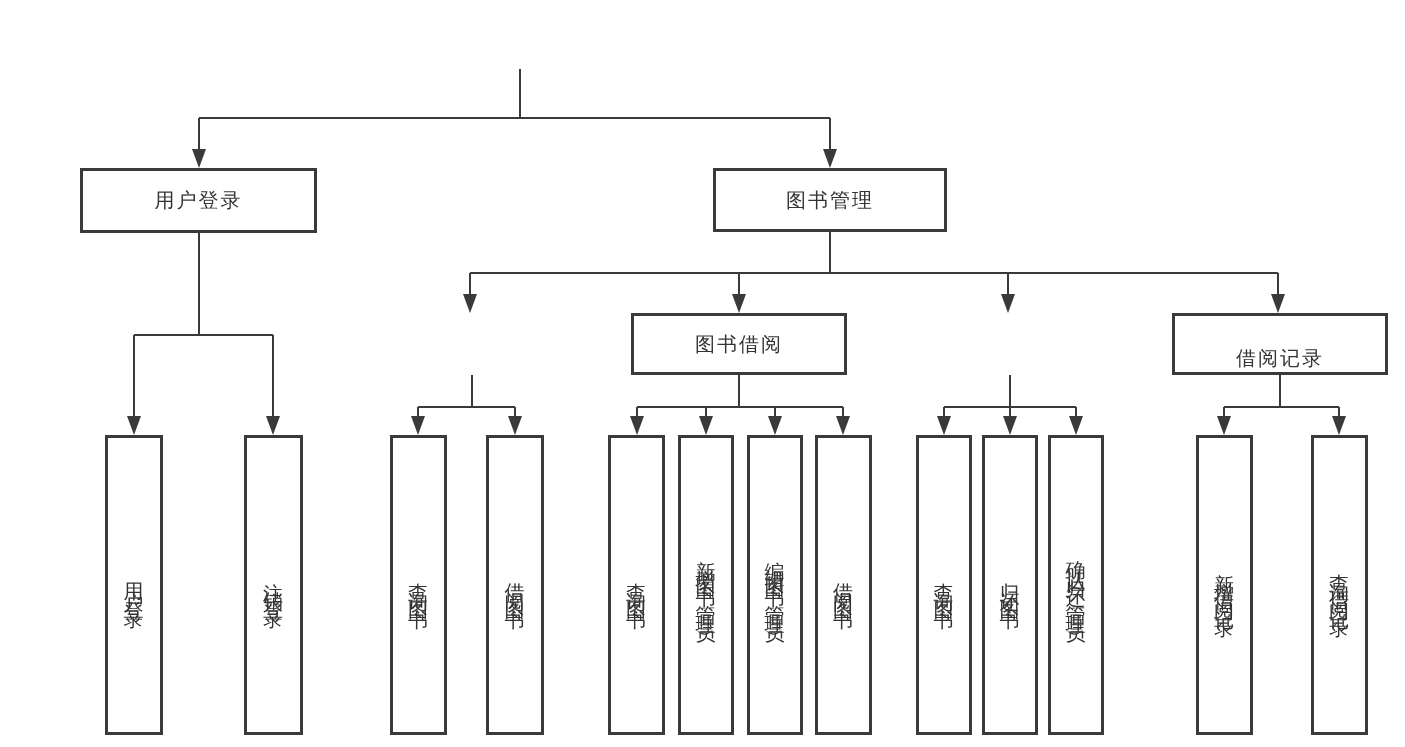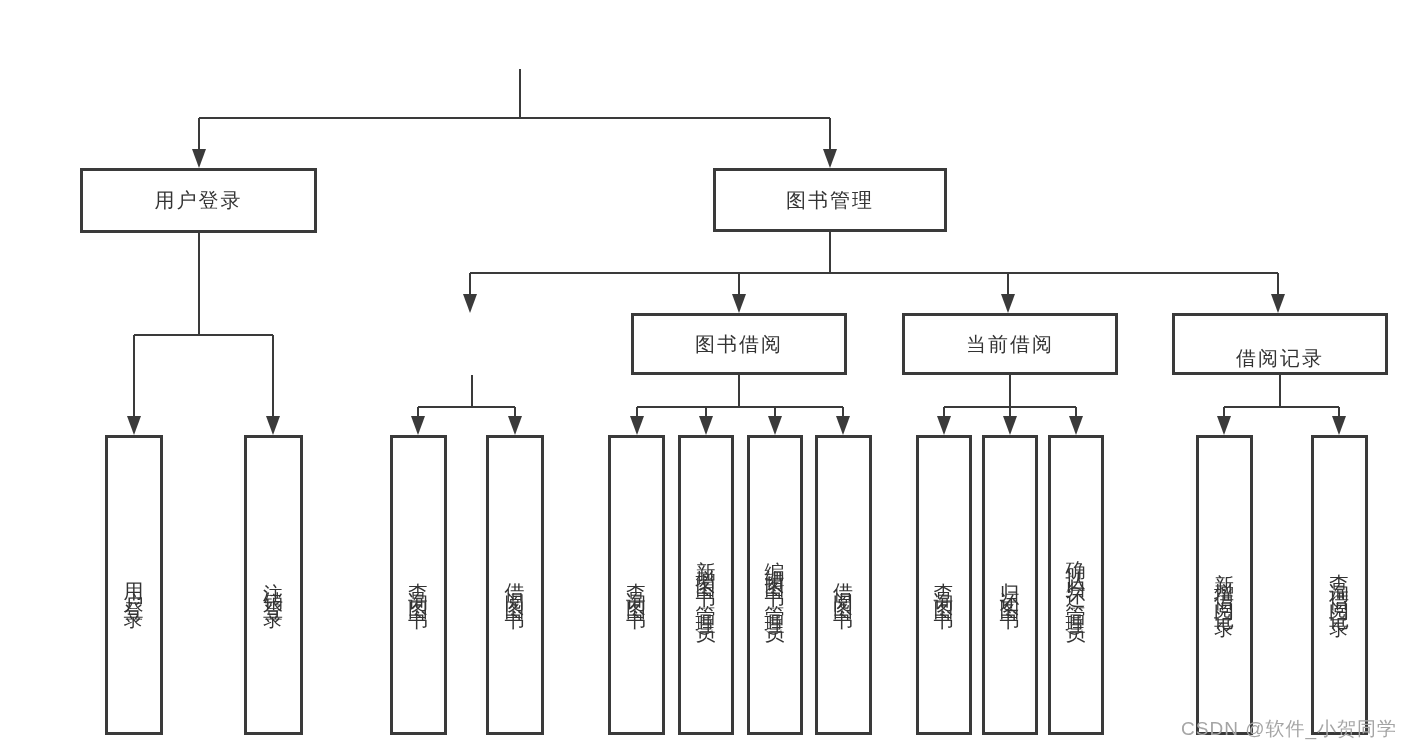--- a/index.html
+++ b/index.html
@@ -98,23 +98,20 @@
   <div class="node" style="left:80px; top:168px; width:237px; height:65px;">
     <span>用户登录</span>
   </div>
   <div class="node" style="left:713px; top:168px; width:234px; height:64px;">
     <span>图书管理</span>
   </div>
 
   <div class="node" style="left:631px; top:313px; width:216px; height:62px;">
     <span>图书借阅</span>
   </div>
-  <div class="node" style="left:902px; top:313px; width:216px; height:62px;">
-    <span>当前借阅</span>
-  </div>
   <div class="node" style="left:1172px; top:313px; width:216px; height:62px;align-items:flex-end;">
     <span>借阅记录</span>
   </div>
 
   <div class="node v" style="left:105px; top:435px; width:58px; height:300px;">
     <span>用户登录</span>
   </div>
   <div class="node v" style="left:244px; top:435px; width:59px; height:300px;">
     <span>注销登录</span>
   </div>
@@ -149,15 +146,14 @@
     <span>确认归还（管理员）</span>
   </div>
 
   <div class="node v" style="left:1196px; top:435px; width:57px; height:300px;">
     <span>新增借阅记录</span>
   </div>
   <div class="node v" style="left:1311px; top:435px; width:57px; height:300px;">
     <span>查询借阅记录</span>
   </div>
 
-  <div class="watermark">CSDN @软件_小贺同学</div>
 
 </div>
 
 </body></html>

